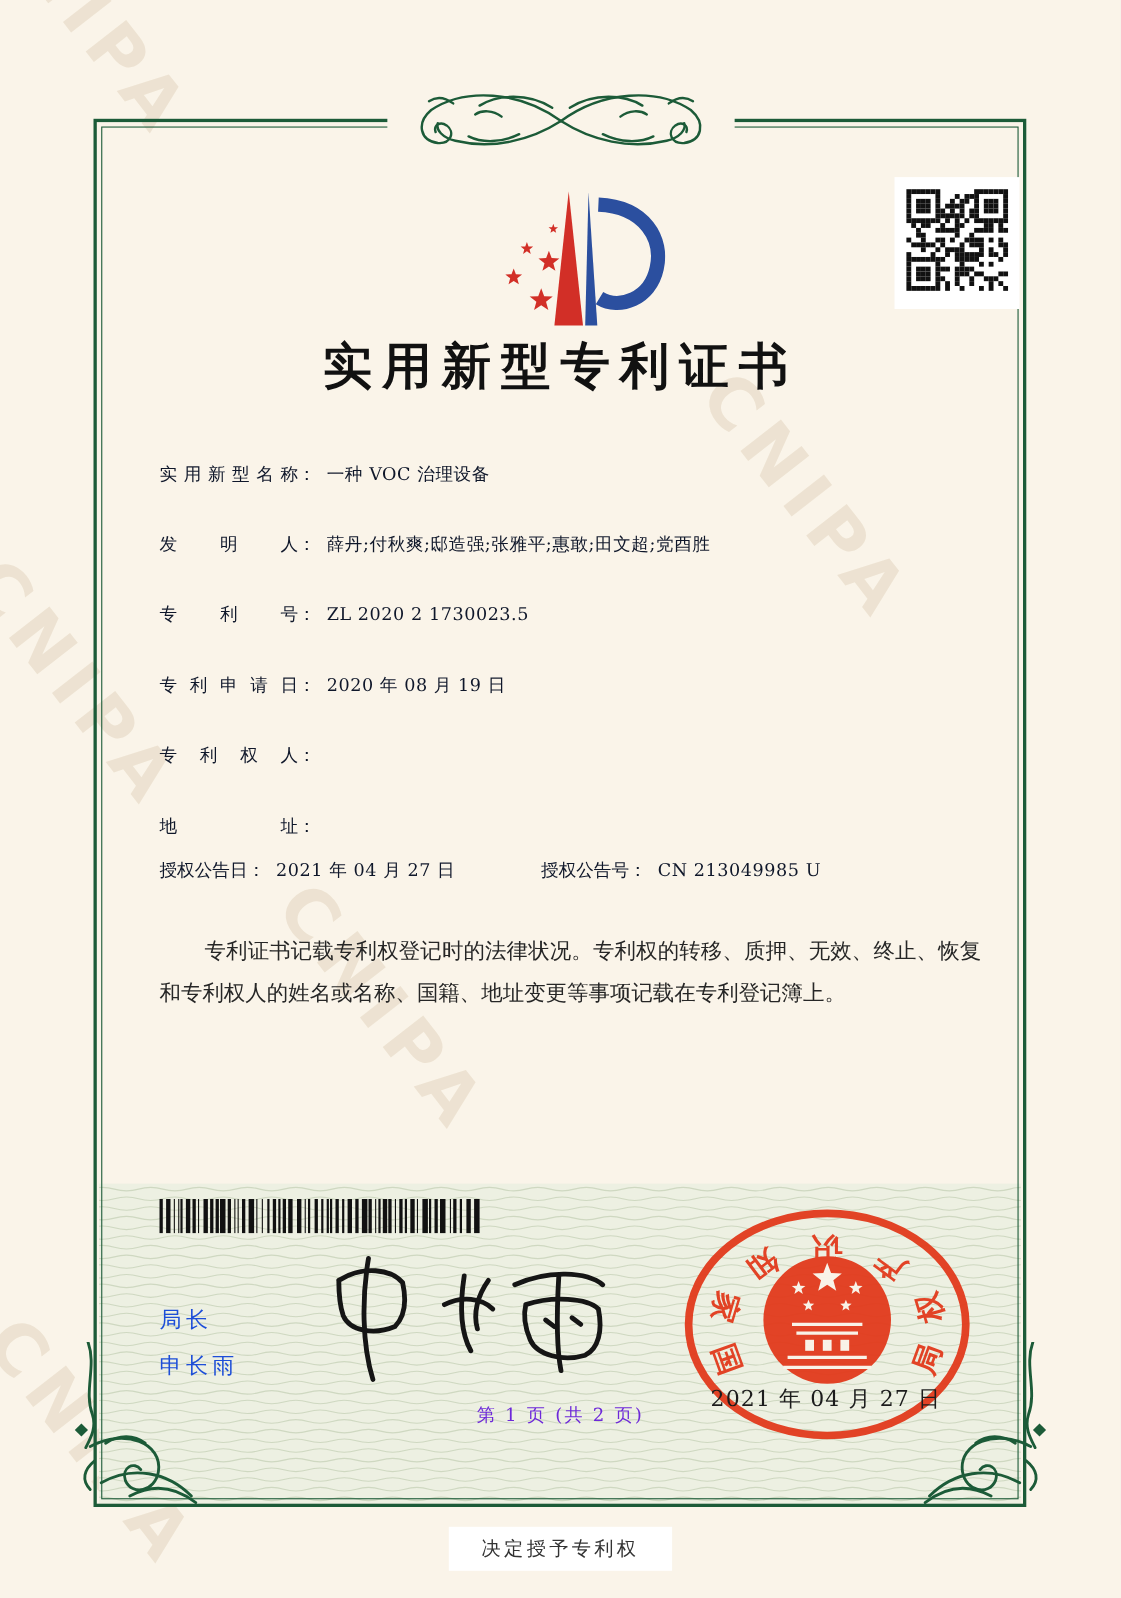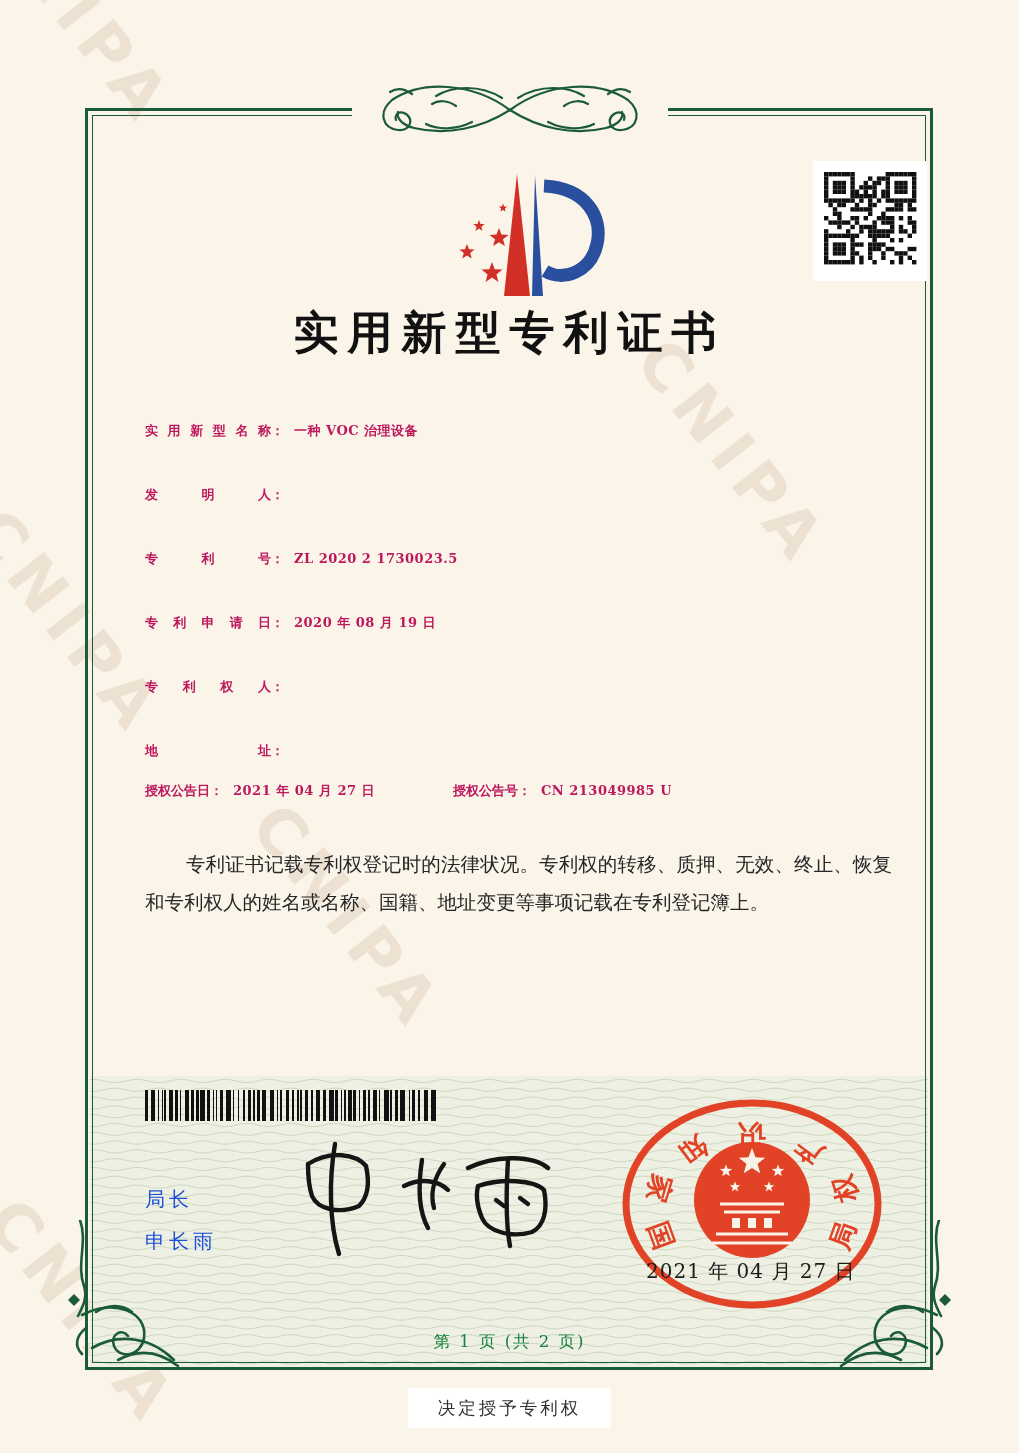--- a/index.html
+++ b/index.html
@@ -25,21 +25,21 @@
   #band{position:absolute;left:90px;top:1076px;width:838px;height:291px;background:var(--band-bg);}
 
   #cert-no{position:absolute;left:133px;top:166px;font-size:19px;letter-spacing:1.5px;color:#222;}
 
   #logo{position:absolute;left:445px;top:170px;width:160px;height:132px;}
   #qr{position:absolute;left:813px;top:161px;width:114px;height:120px;}
 
   #title{position:absolute;left:0;top:303px;width:100%;text-align:center;font-size:45px;font-weight:bold;
     letter-spacing:9px;color:#111;}
 
-  #fields{position:absolute;left:145px;top:416px;width:745px;font-size:13px;line-height:30px;color:#be185d;font-weight:bold;}
+  #fields{position:absolute;left:145px;top:416px;width:745px;font-size:16px;line-height:30px;color:#0f172a;}
   .frow{display:flex;margin-bottom:34px;}
   .frow.addr{margin-bottom:6px;}
   .flabel{display:inline-block;width:126px;text-align:justify;text-align-last:justify;flex:0 0 126px;}
   .fcolon{flex:0 0 auto;}
   .fvalue{margin-left:10px;letter-spacing:.5px;}
   .fvalue.addr{max-width:545px;}
   .grant-row{display:flex;margin-top:10px;}
   .grant-gap{width:78px;flex:0 0 78px;}
 
   #paras{position:absolute;left:145px;top:846px;width:747px;}
@@ -48,21 +48,21 @@
   #barcode{position:absolute;left:145px;top:1090px;width:290px;height:31px;}
   #barcode div{position:absolute;top:0;height:100%;background:#111;}
 
   #director{position:absolute;left:145px;top:1178px;font-size:20px;line-height:42px;color:#1d4ed8;letter-spacing:4px;}
   #signature{position:absolute;left:272px;top:1134px;width:290px;height:130px;}
 
   #seal{position:absolute;left:618px;top:1088px;width:268px;height:232px;opacity:.95;}
   .sealchar{font-size:27px;font-weight:bold;fill:var(--seal-red);font-family:"DejaVu Serif","Liberation Serif",serif;}
   #seal-date{position:absolute;left:646px;top:1258px;font-size:20px;letter-spacing:1px;color:#1c1c1c;white-space:nowrap;}
 
-  #page-info{position:absolute;left:0;top:1331px;width:100%;text-align:center;font-size:16.5px;letter-spacing:2px;color:#15803d;}
+  #page-info{position:absolute;left:0;top:1276px;width:100%;text-align:center;font-size:16.5px;letter-spacing:2px;color:#6d28d9;}
   #note{position:absolute;left:0;top:1388px;width:100%;text-align:center;}
   #note span{display:inline-block;background:#ffffff;padding:8px 30px;font-size:17.5px;letter-spacing:3px;color:#333;}
 
   .ornament{position:absolute;pointer-events:none;}
   #orn-top{left:352px;top:70px;width:316px;height:82px;}
   #orn-bl{left:52px;top:1220px;width:150px;height:150px;}
   #orn-br{left:817px;top:1220px;width:150px;height:150px;transform:scaleX(-1);}
 </style>
 </head>
 <body>
@@ -410,20 +410,21 @@
 
   <div id="fields">
     <div class="frow">
       <span class="flabel">实用新型名称</span>
         <span class="fcolon">：</span>
       <span class="fvalue">一种 VOC 治理设备</span>
     </div>
     <div class="frow">
       <span class="flabel">发明人</span>
         <span class="fcolon">：</span>
+      <span class="fvalue">薛丹;付秋爽;邸造强;张雅平;惠敢;田文超;党酉胜</span>
     </div>
     <div class="frow">
       <span class="flabel">专利号</span>
         <span class="fcolon">：</span>
       <span class="fvalue">ZL 2020 2 1730023.5</span>
     </div>
     <div class="frow">
       <span class="flabel">专利申请日</span>
         <span class="fcolon">：</span>
       <span class="fvalue">2020 年 08 月 19 日</span>

